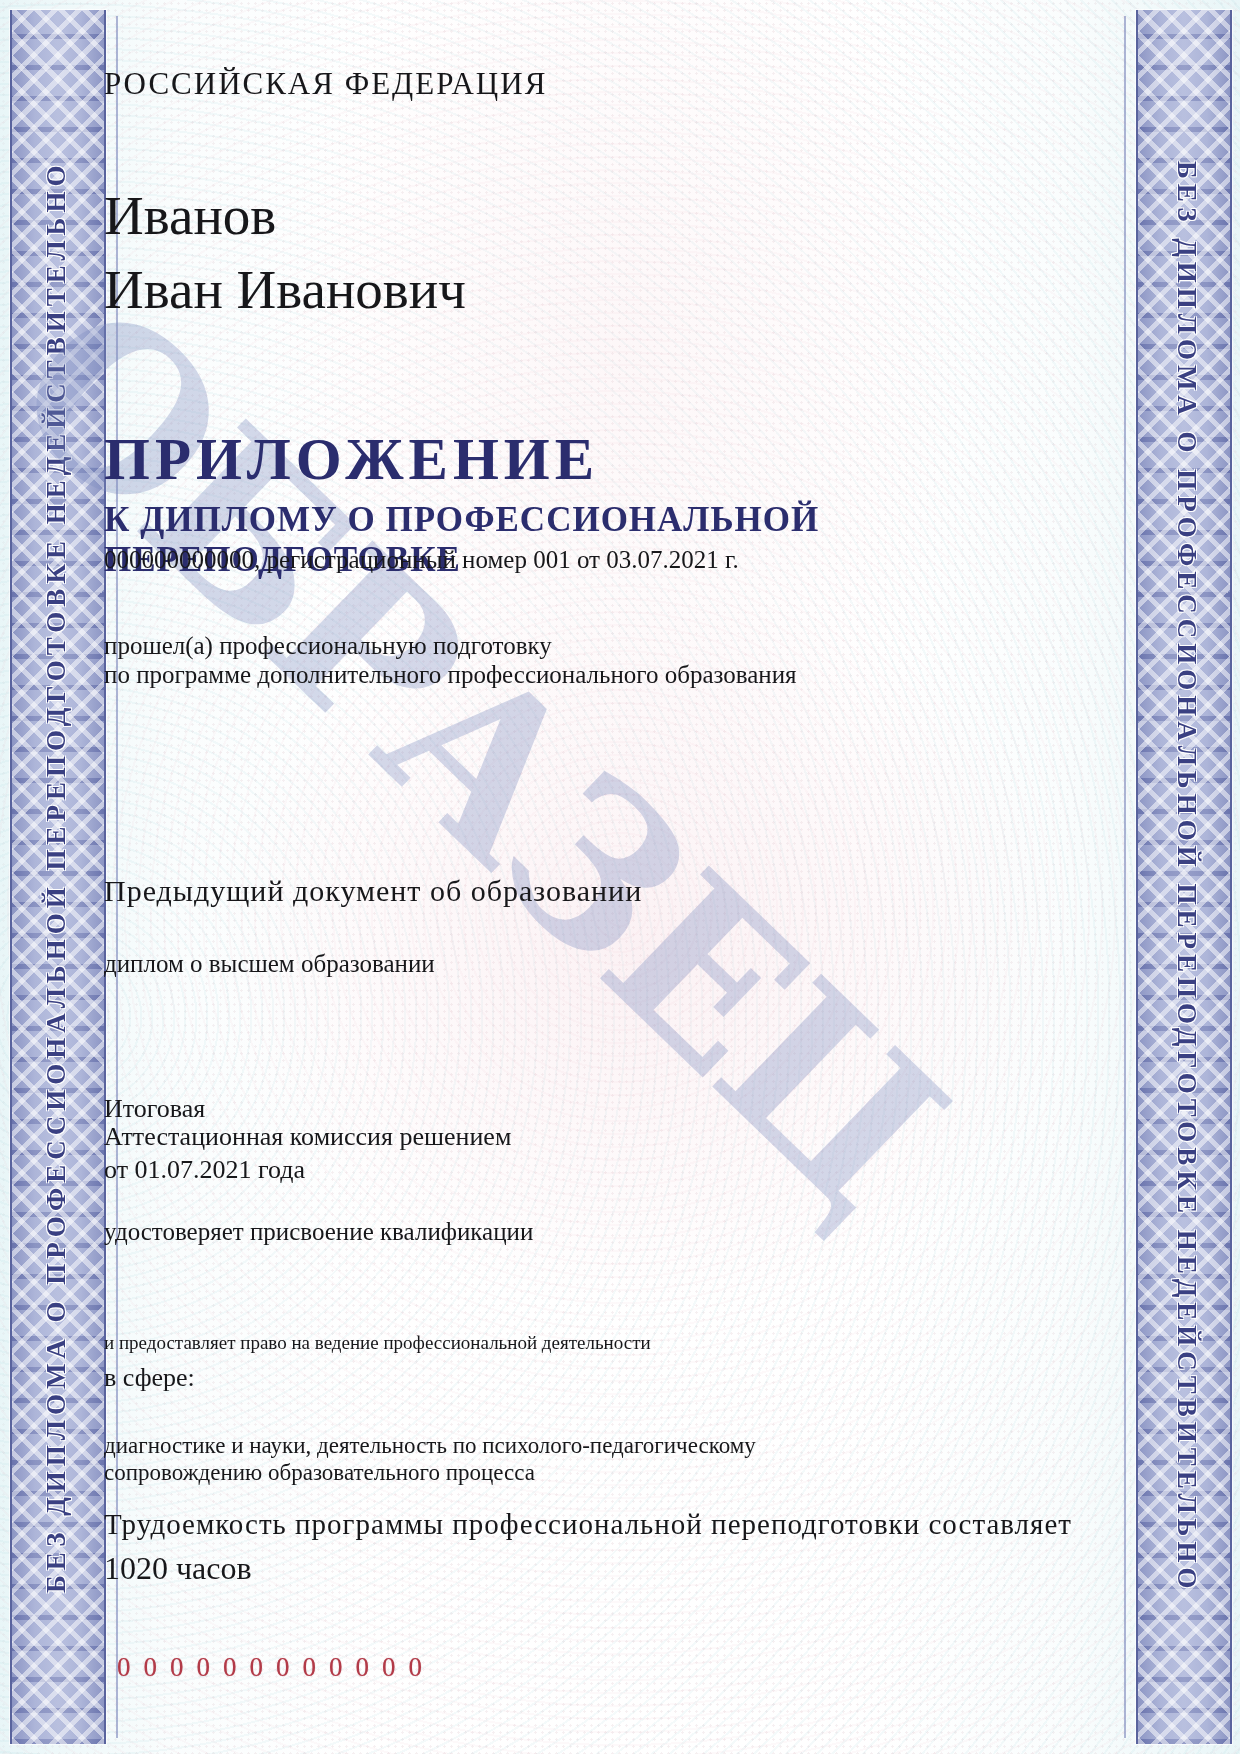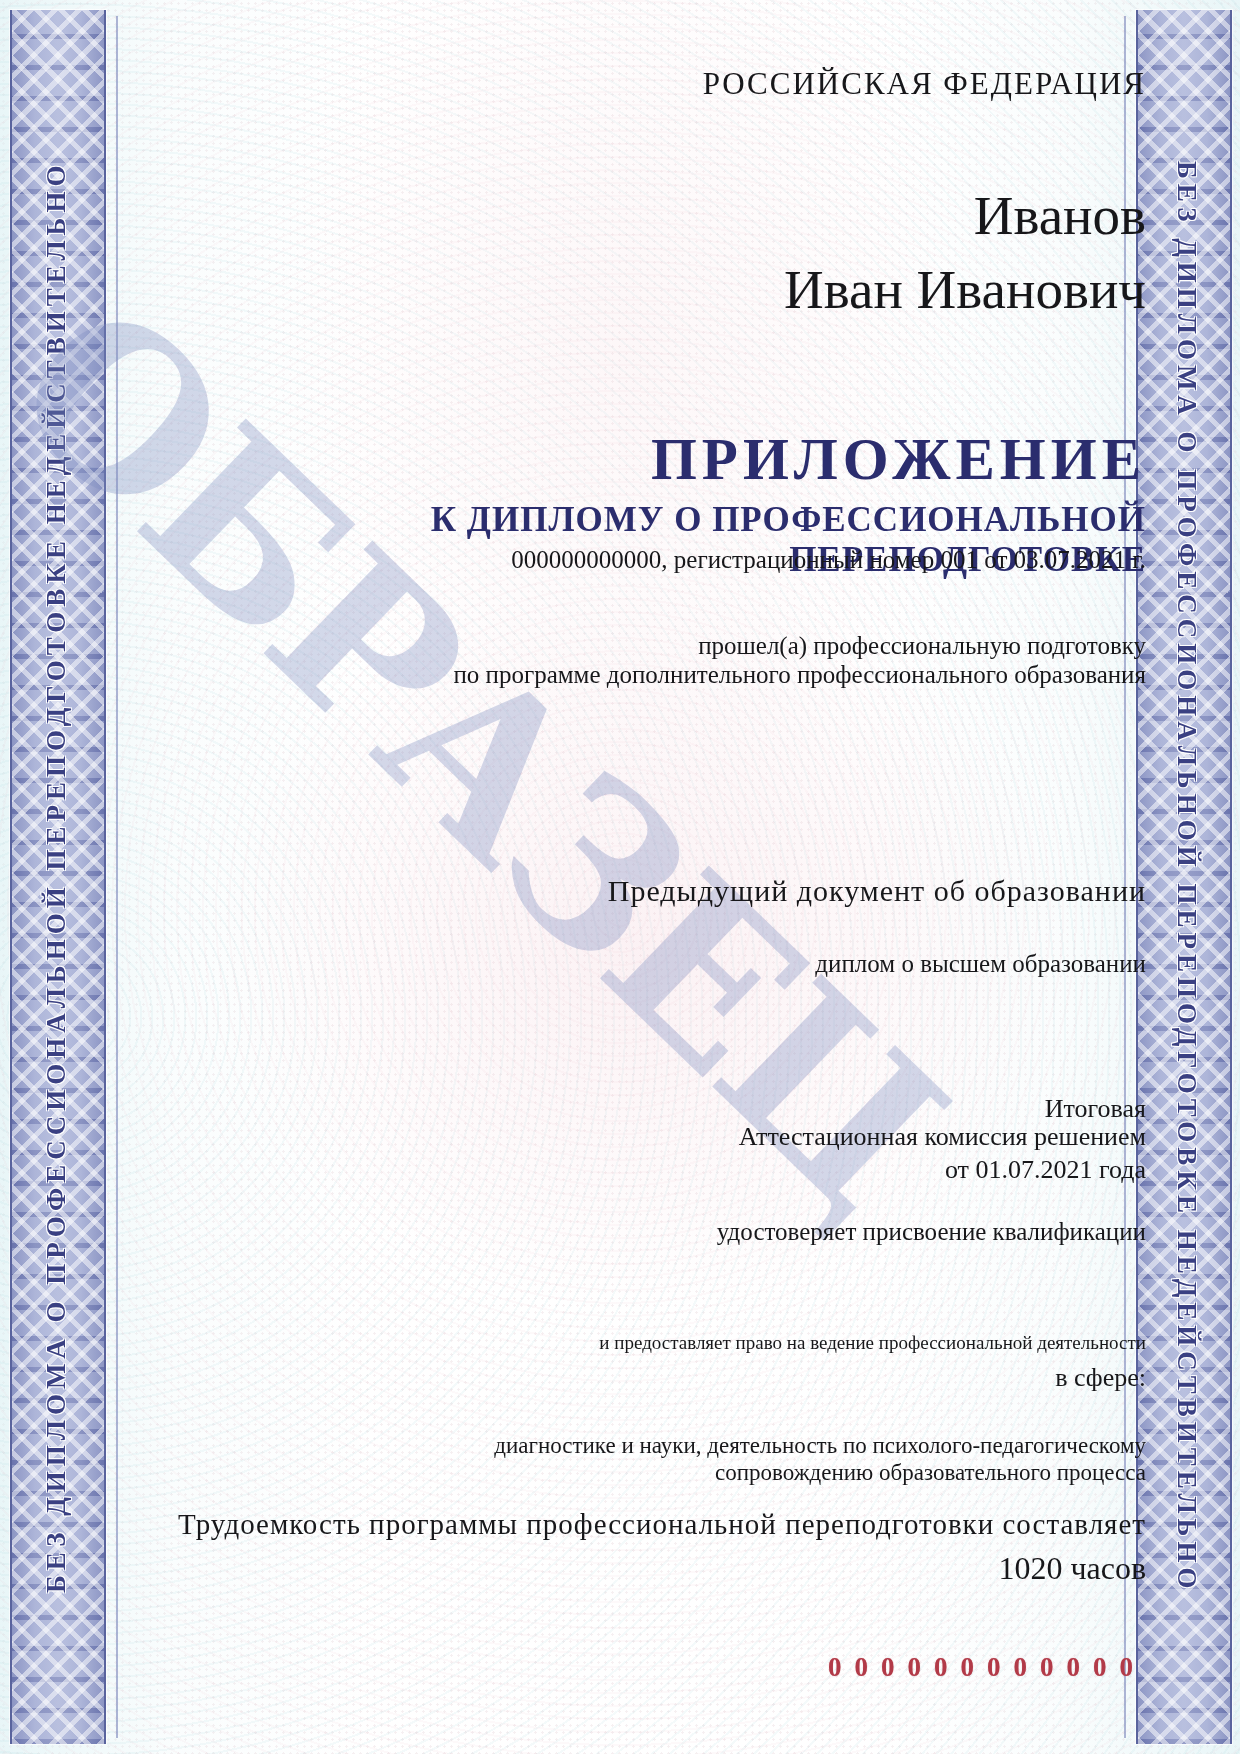--- a/index.html
+++ b/index.html
@@ -61,21 +61,21 @@
     transform:rotate(44deg); transform-origin:0 0;
     font-family:"DejaVu Serif","Liberation Serif",serif;
     font-weight:bold; font-size:215px; line-height:1;
     letter-spacing:-8px; white-space:nowrap;
     color:rgba(125,141,192,0.33);
     pointer-events:none;
   }
 
   
   .content { position:absolute; left:104px; right:94px; top:0; bottom:0; }
-  .line { position:absolute; left:0; right:0; text-align:right; color:#17171a; }
+  .line { position:absolute; left:0; right:0; text-align:left; color:#17171a; }
 
   .country     { top:66px;  font-size:31px; letter-spacing:2px; }
   .name1       { top:184px; font-size:55px; }
   .name2       { top:258px; font-size:55px; }
   .title       { top:425px; font-size:59px; font-weight:bold; color:#2b2d6e; letter-spacing:5px; }
   .subtitle    { top:500px; font-size:35px; font-weight:bold; color:#2b2d6e; letter-spacing:1px; }
   .numline     { top:546px; font-size:25px; }
   .train1      { top:632px; font-size:25px; }
   .train2      { top:661px; font-size:25px; }
   .prog        { top:798px; font-size:23px; line-height:27px; }
@@ -84,21 +84,21 @@
   .comm1       { top:1094px; font-size:26px; }
   .comm2       { top:1122px; font-size:26px; }
   .comm3       { top:1155px; font-size:26px; }
   .certline    { top:1218px; font-size:25px; }
   .qualif      { top:1282px; font-size:24px; }
   .grants1     { top:1332px; font-size:19px; }
   .grants2     { top:1363px; font-size:26px; }
   .sphere      { top:1432px; font-size:23px; line-height:27px; }
   .workload    { top:1508px; font-size:29px; letter-spacing:1px; }
   .workval     { top:1550px; font-size:32px; }
-  .serial      { top:1652px; font-size:27px; font-weight:bold; color:#b23a48;
+  .serial      { top:1652px; font-size:27px; font-weight:normal; color:#b23a48;
                  letter-spacing:13px; text-indent:13px;
                  text-shadow:0 0 1px rgba(178,58,72,0.5); }
 </style>
 </head>
 <body>
 
 <div class="page">
 
   <div class="side-band left"></div>
   <div class="side-band right"></div>

